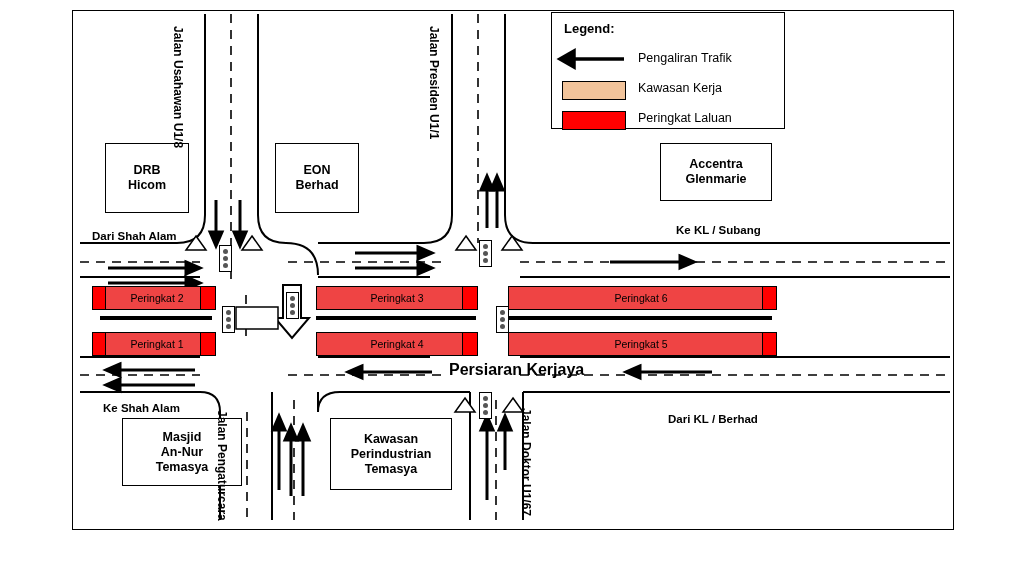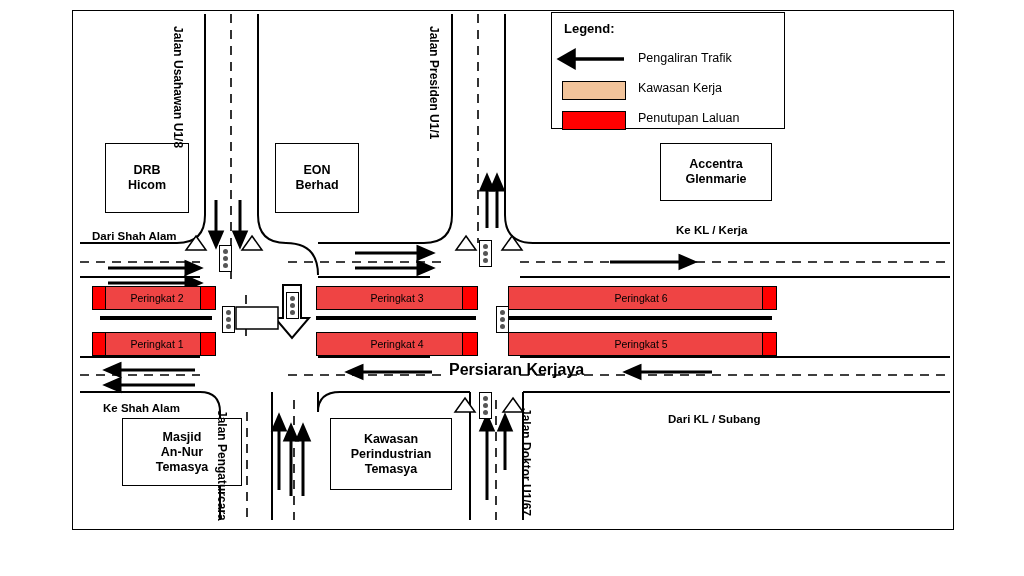--- a/index.html
+++ b/index.html
@@ -223,34 +223,34 @@
 Temasya</span>
   </div>
 
   <div class="txt bold rot" style="left:184px;top:26px;transform:rotate(90deg);font-size:12px;">Jalan Usahawan U1/8</div>
   <div class="txt bold rot" style="left:440px;top:26px;transform:rotate(90deg);font-size:12px;">Jalan Presiden U1/1</div>
   <div class="txt bold rot" style="left:228px;top:410px;transform:rotate(90deg);font-size:12px;">Jalan Pengaturcara</div>
   <div class="txt bold rot" style="left:532px;top:408px;transform:rotate(90deg);font-size:12px;">Jalan Doktor U1/67</div>
   <div class="txt bold" style="left:449px;top:361px;font-size:16px;">Persiaran Kerjaya</div>
 
   <div class="txt bold" style="left:84px;top:230px;font-size:11.5px;margin-left:8px;">Dari Shah Alam</div>
-  <div class="txt bold" style="left:676px;top:224px;font-size:11.5px;">Ke KL / Kerja</div>
+  <div class="txt bold" style="left:676px;top:224px;font-size:11.5px;">Ke KL / Subang</div>
   <div class="txt bold" style="left:103px;top:402px;font-size:11.5px;">Ke Shah Alam</div>
-  <div class="txt bold" style="left:668px;top:413px;font-size:11.5px;">Dari KL / Subang</div>
+  <div class="txt bold" style="left:668px;top:413px;font-size:11.5px;">Dari KL / Berhad</div>
 
   <div class="legend">
     <div class="legend-title">Legend:</div>
 
     <svg width="232" height="115">
       <g stroke="#000" stroke-width="3.5" fill="#000">
         <line x1="22" y1="46" x2="72" y2="46"></line>
         <polygon points="22,38 8,46 22,54"></polygon>
       </g>
     </svg>
     <div class="legend-label" style="left:86px;top:38px;">Pengaliran Trafik</div>
 
     <div class="legend-swatch-work" style="left:10px;top:68px;"></div>
     <div class="legend-label" style="left:86px;top:68px;">Kawasan Kerja</div>
 
     <div class="legend-swatch-closure" style="left:10px;top:98px;"></div>
-    <div class="legend-label" style="left:86px;top:98px;">Penutupan Laluan</div>
+    <div class="legend-label" style="left:86px;top:98px;">Peringkat Laluan</div>
   </div>
 </div>
 
 </body></html>

